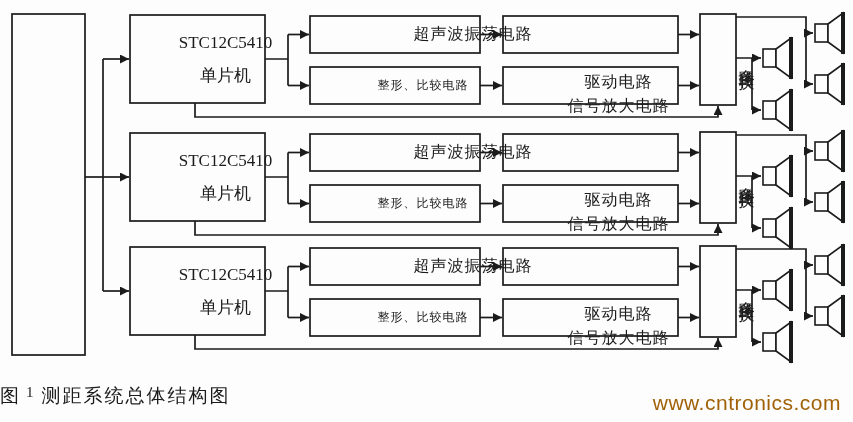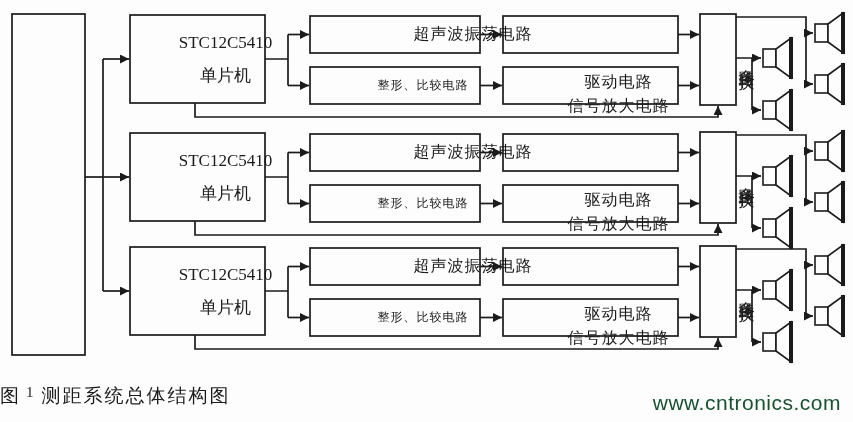--- a/index.html
+++ b/index.html
@@ -128,14 +128,14 @@
     <div class="label lbl-amp">信号放大电路</div>
     <div class="label lbl-mux">
       <span class="vtext">多路转换</span>
     </div>
   </div>
 
   <div class="caption">
     <span>图</span><span class="fig-num">1</span><span>测距系统总体结构图</span>
   </div>
 
-  <div class="watermark" id="watermark" style="color: #14532d;">www.cntronics.com</div>
+  <div class="watermark" id="watermark" style="color: #a16207;">www.cntronics.com</div>
 </div>
 
 </body></html>

